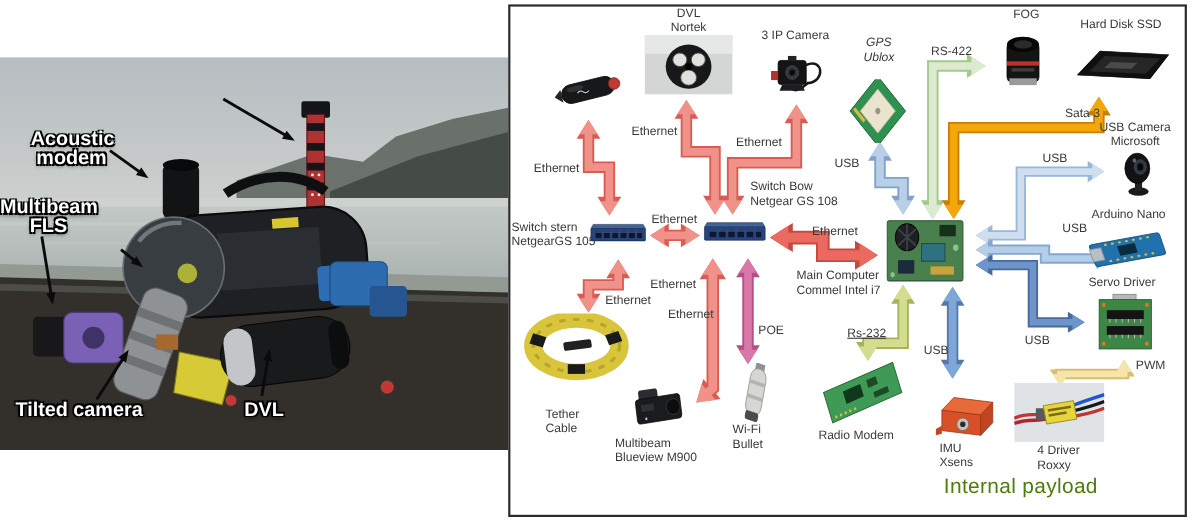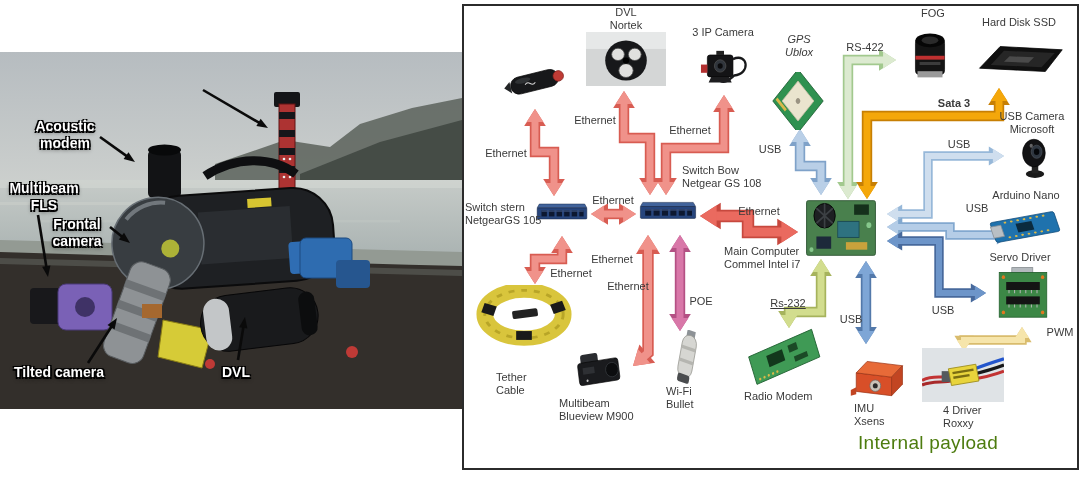--- a/index.html
+++ b/index.html
@@ -1,21 +1,21 @@
 <!DOCTYPE html>
 <html><head>
 <meta charset="utf-8">
 <style>
   html,body{margin:0;padding:0;background:#fff}
   body{width:1084px;height:477px;position:relative;overflow:hidden;
        font-family:"Liberation Sans",sans-serif;}
   
   .photo-wrap{position:absolute;left:0;top:52px;width:462px;height:357px;}
   .photo-wrap svg{position:absolute;left:0;top:0;}
-  .plabel{position:absolute;color:#fff;font-weight:700;font-size:14px;line-height:17px;
+  .plabel{position:absolute;color:#fff;font-weight:700;font-size:18px;line-height:17px;
     white-space:nowrap;
     text-shadow:-1.5px -1.5px 0 #000,1.5px -1.5px 0 #000,-1.5px 1.5px 0 #000,1.5px 1.5px 0 #000,0 2px 4px rgba(0,0,0,.65);}
   .plabel.center{text-align:center;}
   
   .diagram{position:absolute;left:462px;top:4px;width:617px;height:466px;background:#fff;
     border:2px solid #2b2b2b;box-sizing:border-box;}
   #diagram-svg{position:absolute;left:0;top:0;width:613px;height:462px;}
   .node-img{position:absolute;}
   .nlabel{position:absolute;font-size:11px;line-height:13px;color:#3a3a3a;white-space:nowrap;}
   .nlabel.center{transform:translateX(-50%);text-align:center;}
@@ -118,24 +118,20 @@
   </svg>
 
   <div class="plabel center" style="left:28px;top:66px;width:74px;">
     <div>Acoustic</div>
     <div>modem</div>
   </div>
   <div class="plabel center" style="left:0px;top:128px;width:88px;">
     <div>Multibeam</div>
     <div>FLS</div>
   </div>
-  <div class="plabel center" style="left:44px;top:164px;width:66px;">
-    <div>Frontal</div>
-    <div>camera</div>
-  </div>
   <div class="plabel" style="left:14px;top:312px;">Tilted camera</div>
   <div class="plabel" style="left:222px;top:312px;">DVL</div>
 </div>
 
 <div class="diagram" id="diagram">
   <svg id="diagram-svg" viewBox="462 4 613 462">
       <g>
         <polyline points="533,117.36 533,150 552,150 552,183.64" fill="none" stroke="#d85c52" stroke-width="10.4" stroke-linejoin="miter"></polyline>
         <polygon points="533,107 543.8,124.03 522.2,124.03" fill="#d85c52"></polygon>
         <polygon points="552,194 541.2,176.97 562.8,176.97" fill="#d85c52"></polygon>
@@ -277,27 +273,27 @@
     <div class="elabel" style="left: 131px; top: 114px;">Ethernet</div>
     <div class="elabel" style="left: 226px; top: 124px;">Ethernet</div>
     <div class="elabel" style="left: 149px; top: 194px;">Ethernet</div>
     <div class="elabel" style="left: 295px; top: 205px;">Ethernet</div>
     <div class="elabel" style="left: 107px; top: 267px;">Ethernet</div>
     <div class="elabel" style="left: 148px; top: 253px;">Ethernet</div>
     <div class="elabel" style="left: 164px; top: 280px;">Ethernet</div>
     <div class="elabel" style="left: 237px; top: 295px;">POE</div>
     <div class="elabel" style="left: 306px; top: 143px;">USB</div>
     <div class="elabel" style="left: 401px; top: 41px;">RS-422</div>
-    <div class="elabel" style="left: 490px; top: 97px; font-weight: bold;">Sata 3</div>
+    <div class="elabel" style="left: 520px; top: 97px;">Sata 3</div>
     <div class="elabel" style="left: 495px; top: 138px;">USB</div>
     <div class="elabel" style="left: 513px; top: 202px;">USB</div>
     <div class="elabel" style="left: 479px; top: 304px;">USB</div>
     <div class="elabel" style="left: 387px; top: 313px;">USB</div>
     <div class="elabel" style="left: 324px; top: 297px; text-decoration: underline;">Rs-232</div>
-    <div class="elabel" style="left: 596px; top: 326px;">PWM</div>
+    <div class="elabel" style="left: 582px; top: 326px;">PWM</div>
     <svg class="node-img" viewBox="0 0 100 70" preserveAspectRatio="none" width="66" height="46" style="left: 38px; top: 50px;">
       <g transform="rotate(-14 50 38)">
         <rect x="12" y="26" width="74" height="26" rx="13" fill="#17181a" stroke="#030303"></rect>
         <ellipse cx="32" cy="33" rx="12" ry="4" fill="#3a3d40" opacity="0.7"></ellipse>
         <circle cx="86" cy="39" r="8" fill="#bf3b35" stroke="#7c1f1b"></circle>
         <polygon points="12,30 2,38 12,48" fill="#222426"></polygon>
         <path d="M34,40 q4,-4 8,0 q4,4 8,0" stroke="#d9d9d9" stroke-width="1.4" fill="none"></path>
       </g>
     </svg>
     <svg class="node-img" viewBox="0 0 100 70" preserveAspectRatio="none" width="80" height="54" style="left: 122px; top: 26px;">

